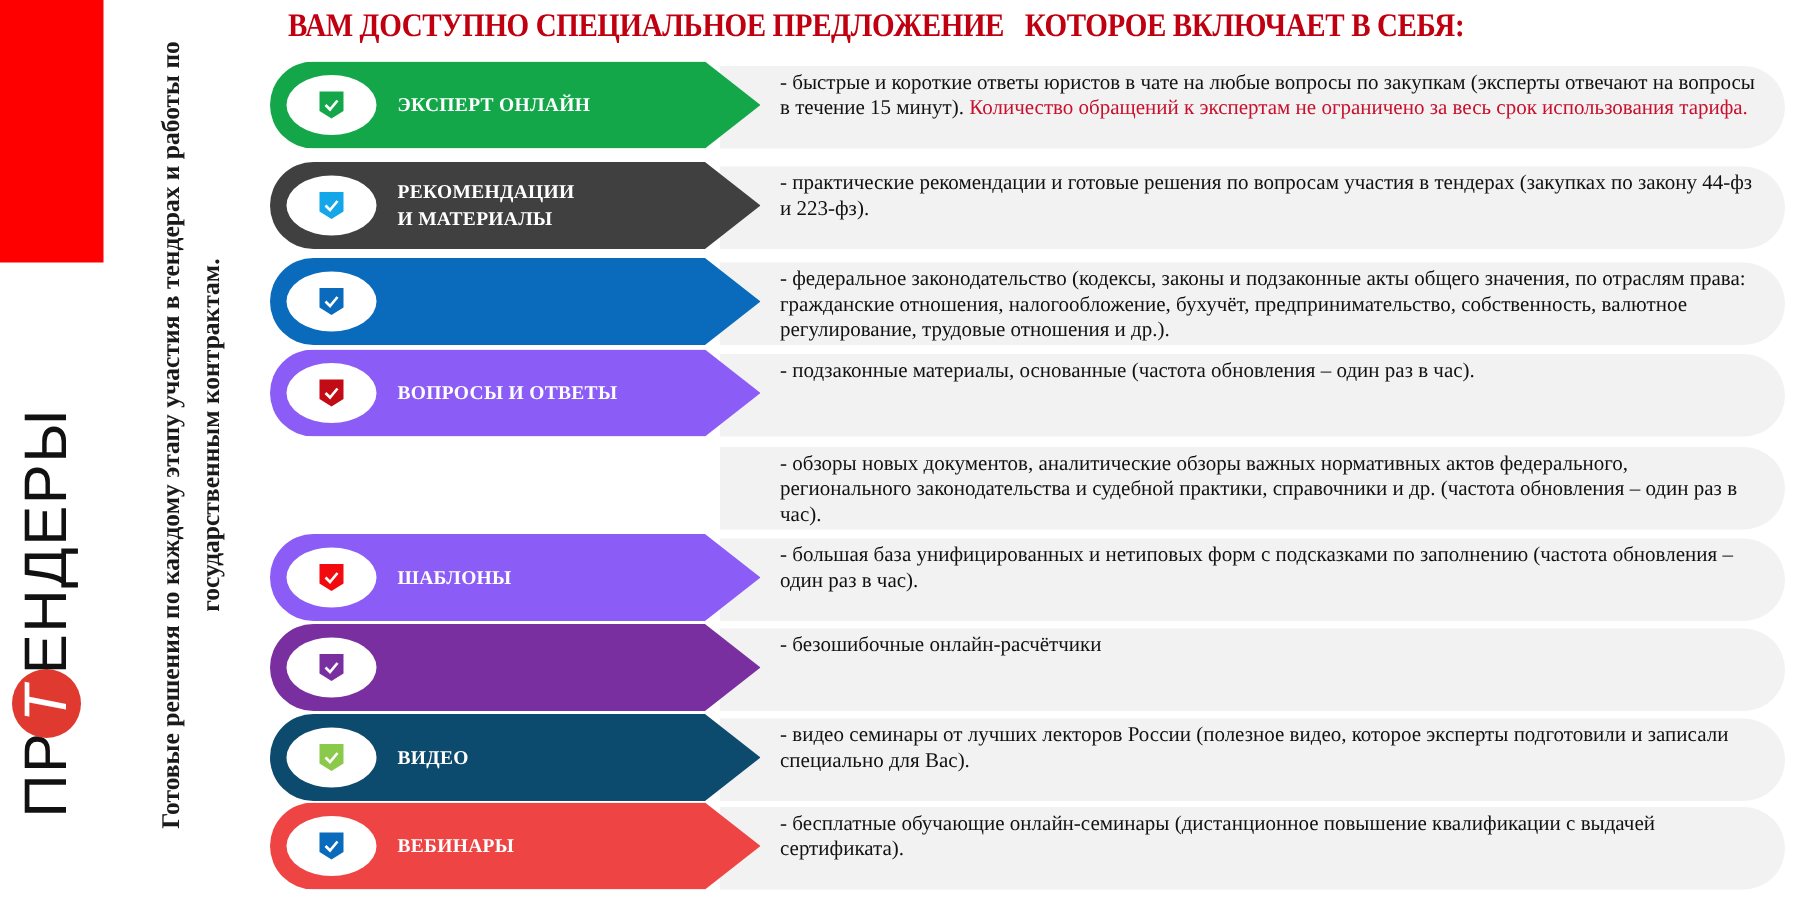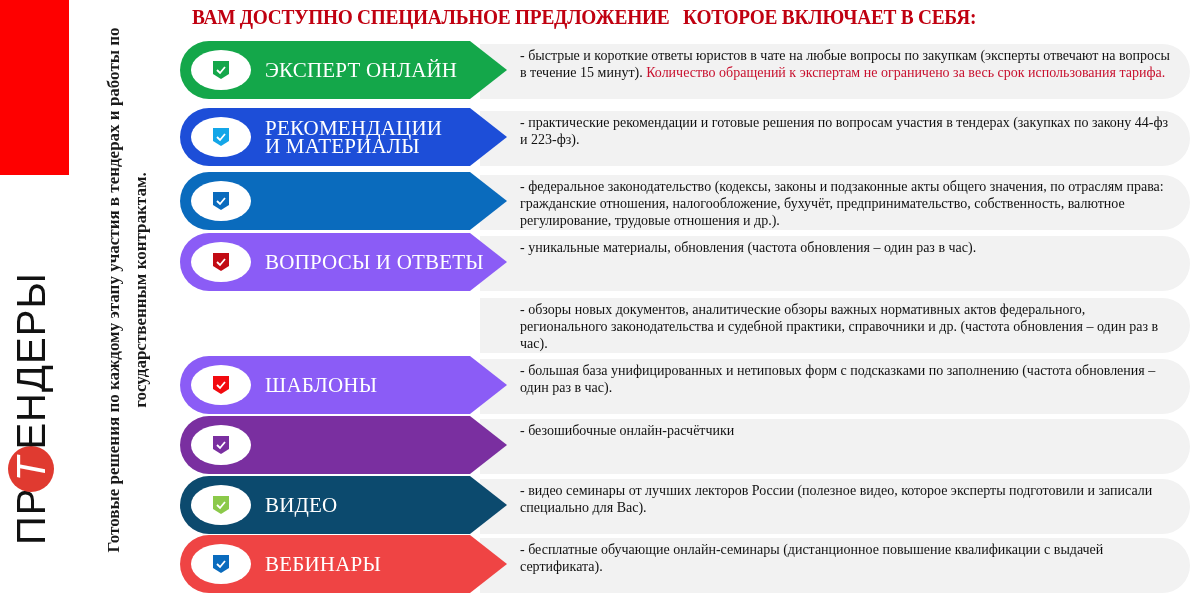--- a/index.html
+++ b/index.html
@@ -7,21 +7,21 @@
   .red-block { position: absolute; left: 0; top: 0; width: 69px; height: 175px; background: #fe0000; }
   .logo { position: absolute; left: 8px; top: 545px; transform-origin: 0 0; transform: rotate(-90deg); white-space: nowrap; font-family: "Liberation Sans", sans-serif; font-size: 40px; color: #111; display: flex; align-items: center; letter-spacing: 1px; }
   .logo .t-circle { display: inline-flex; width: 46px; height: 46px; border-radius: 50%; background: #e03a30; color: #fff; align-items: center; justify-content: center; font-style: italic; font-size: 40px; margin: 0 -4px; }
   .tagline { position: absolute; left: 100px; top: 560px; width: 540px; transform-origin: 0 0; transform: rotate(-90deg); text-align: center; font-weight: bold; font-size: 17px; line-height: 27px; color: #1a1a1a; }
   .header { position: absolute; left: 192px; top: 4px; font-weight: bold; font-size: 22px; color: #c00010; white-space: pre; letter-spacing: -0.3px; transform: scaleX(0.88); transform-origin: 0 0; }
   .row { position: absolute; left: 180px; width: 1010px; height: 58px; }
   .desc-bg { position: absolute; left: 300px; top: 3px; right: 0; bottom: 0; background: #f2f2f2; border-radius: 0 30px 30px 0; }
   .arrow { position: absolute; left: 0; top: 0; width: 327px; height: 58px; clip-path: polygon(0 0, 290px 0, 327px 29px, 290px 58px, 0 58px); border-radius: 29px 0 0 29px; display: flex; align-items: center; }
   .badge { position: absolute; left: 11px; top: 9px; width: 60px; height: 40px; border-radius: 50%; background: #fff; display: flex; align-items: center; justify-content: center; }
   .shield { width: 18px; height: 20px; }
-  .label { position: absolute; left: 85px; top: 0; height: 58px; display: flex; align-items: center; color: #fff; font-weight: normal; font-size: 21px; line-height: 18px; letter-spacing: 0.2px; }
+  .label { position: absolute; left: 85px; top: 0; height: 58px; display: flex; align-items: center; color: #fff; font-weight: bold; font-size: 13px; line-height: 18px; letter-spacing: 0.2px; }
   .desc { position: absolute; left: 340px; top: 6px; right: 14px; font-size: 14px; line-height: 17px; color: #111; }
   .desc .hl { color: #c8102e; }
 </style>
 </head>
 <body>
 
 <div class="red-block"></div>
 
 <div class="logo">
   <span>ПР</span>
@@ -44,21 +44,21 @@
         </svg>
       </div>
       <div class="label">
         <span><span>ЭКСПЕРТ ОНЛАЙН</span><span></span></span>
       </div>
     </div>
     <div class="desc"><span>- быстрые и короткие ответы юристов в чате на любые вопросы по закупкам (эксперты отвечают на вопросы в течение 15 минут).</span><span class="hl">  Количество обращений к экспертам не ограничено за весь срок использования тарифа.</span></div>
   </div>
     <div class="row" style="top: 108px;">
     <div class="desc-bg"></div>
-    <div class="arrow" style="background: #1d4ed8;">
+    <div class="arrow" style="background: #404040;">
       <div class="badge">
         <svg class="shield" viewBox="0 0 18 20">
           <path class="sh" d="M1 1 H17 V14 L9 19 L1 14 Z" fill="#13a6e8"></path>
           <path d="M5 10 L8 13 L13 7" stroke="#fff" stroke-width="1.8" fill="none"></path>
         </svg>
       </div>
       <div class="label">
         <span><span>РЕКОМЕНДАЦИИ</span><br><span>И МАТЕРИАЛЫ</span></span>
       </div>
     </div>
@@ -82,21 +82,21 @@
       <div class="badge">
         <svg class="shield" viewBox="0 0 18 20">
           <path class="sh" d="M1 1 H17 V14 L9 19 L1 14 Z" fill="#c20b14"></path>
           <path d="M5 10 L8 13 L13 7" stroke="#fff" stroke-width="1.8" fill="none"></path>
         </svg>
       </div>
       <div class="label">
         <span><span>ВОПРОСЫ И ОТВЕТЫ</span><span></span></span>
       </div>
     </div>
-    <div class="desc"><span>  - уникальные материалы, обновления (частота обновления – один раз в час).</span><span class="hl"></span></div>
+    <div class="desc"><span>  - подзаконные материалы, основанные (частота обновления – один раз в час).</span><span class="hl"></span></div>
   </div>
     <div class="row" style="top: 295px;">
     <div class="desc-bg"></div>
     <div class="desc"><span>    - обзоры новых документов, аналитические обзоры важных нормативных актов федерального, регионального законодательства и судебной практики, справочники и др. (частота обновления – один раз в час).</span><span class="hl"></span></div>
   </div>
     <div class="row" style="top: 356px;">
     <div class="desc-bg"></div>
     <div class="arrow" style="background: #8b5cf6;">
       <div class="badge">
         <svg class="shield" viewBox="0 0 18 20">

